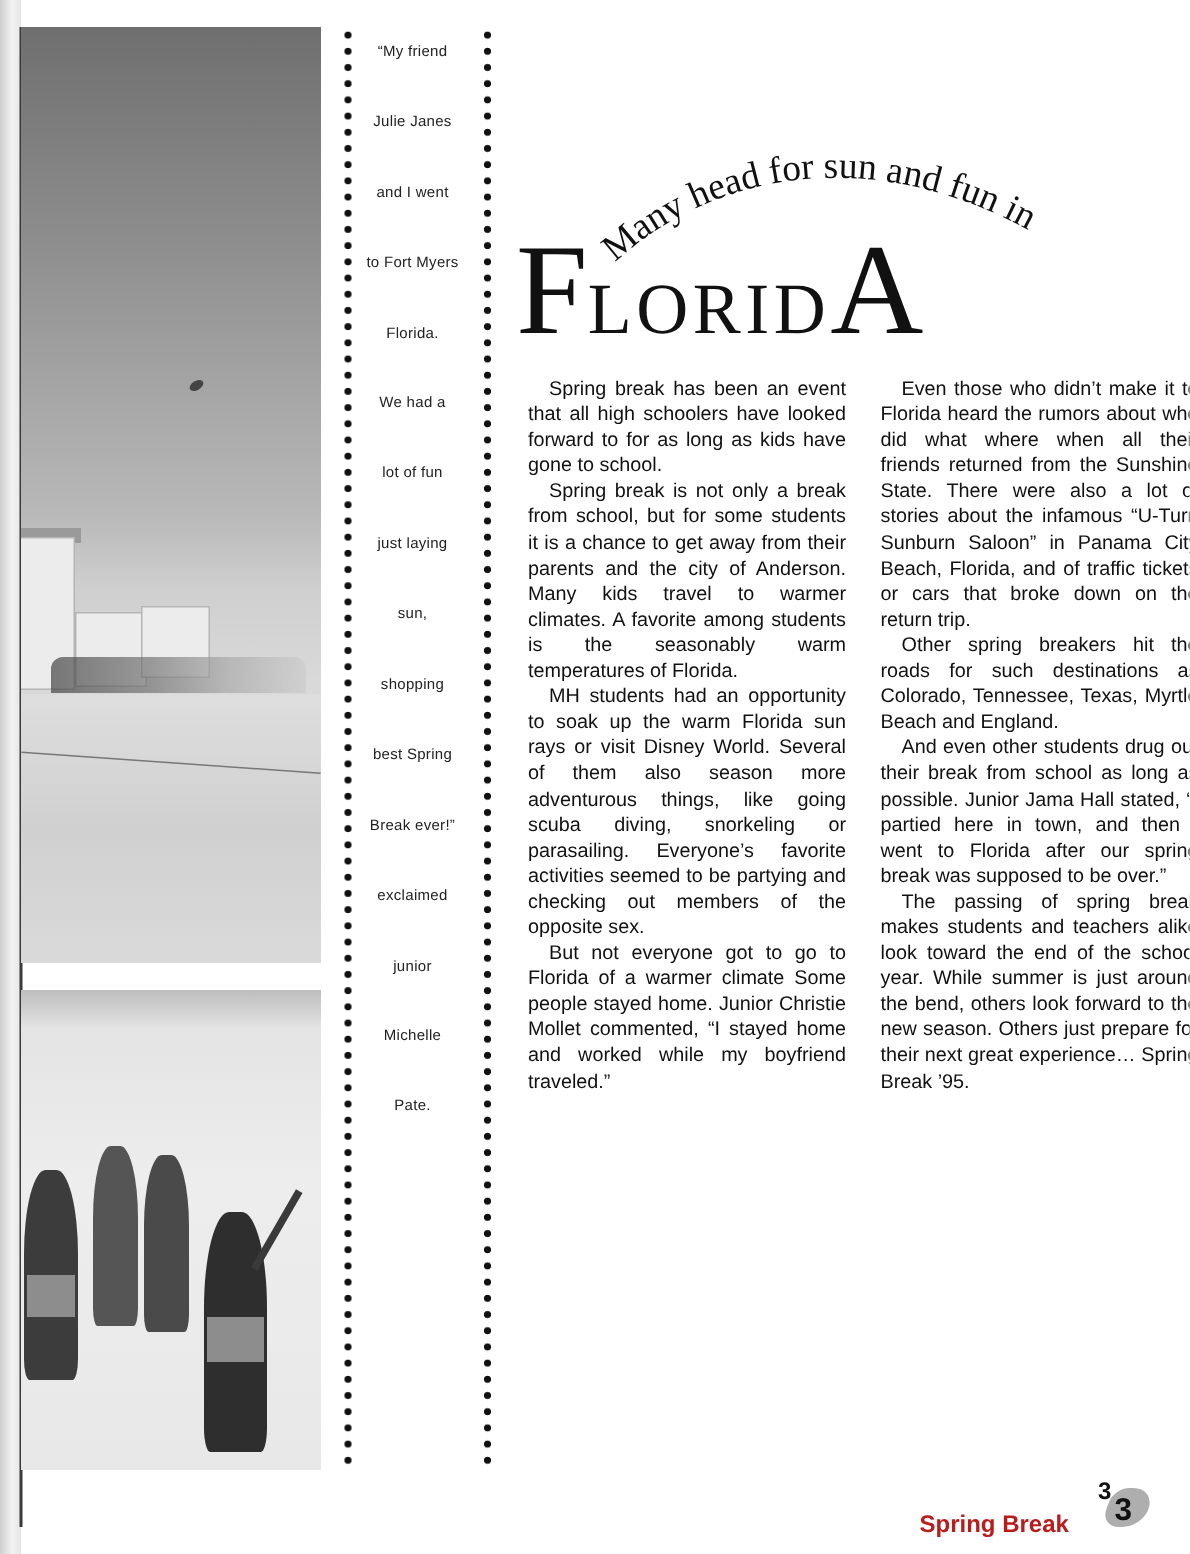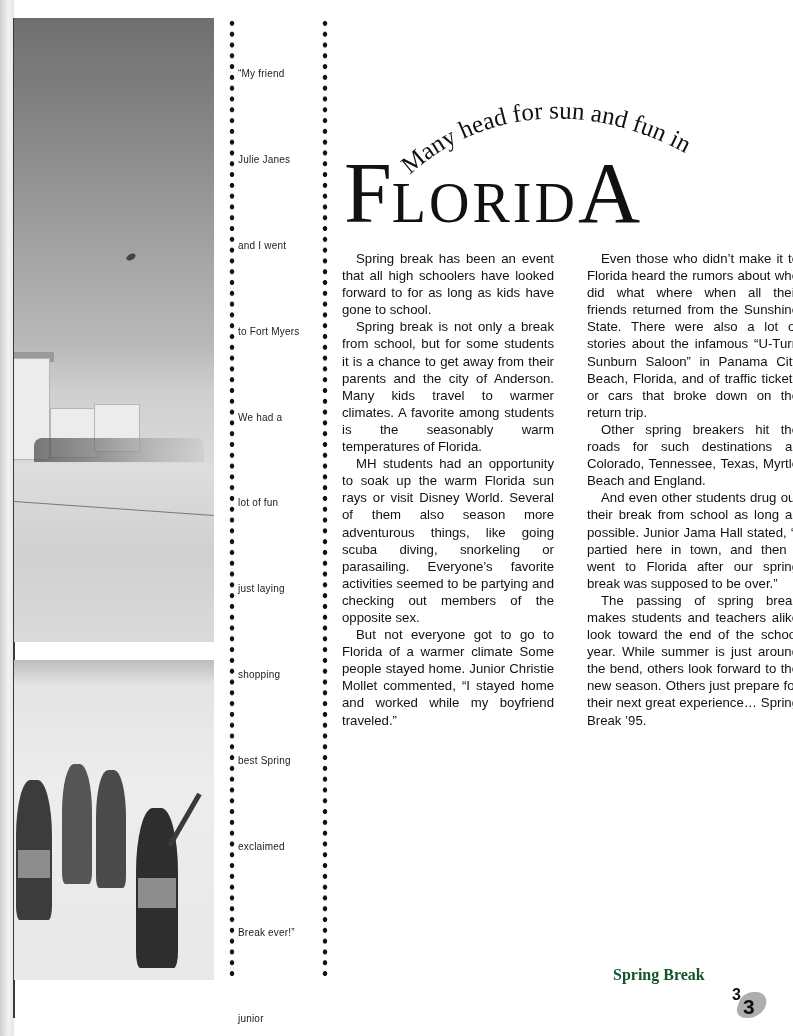--- a/index.html
+++ b/index.html
@@ -69,49 +69,49 @@
       position: absolute; top: 18px; width: 6px; height: 962px;
       background-image: radial-gradient(circle, #111 2.2px, transparent 2.6px);
       background-size: 6px 10.8px; background-repeat: repeat-y;
     }
     .dots-left { left: 229px; }
     .dots-right { left: 322px; }
     .quote-col {
       position: absolute; left: 238px; top: 28px; width: 74px;
     }
     .quote-line {
-      display: block; text-align: left; font-size: 10px; height: 46.9px; line-height: 14px;
-      letter-spacing: 0.2px; white-space: nowrap; color: #222; margin-top: 39px;
+      display: block; text-align: center; font-size: 10px; height: 46.9px; line-height: 14px;
+      letter-spacing: 0.2px; white-space: nowrap; color: #222;
     }
 
     
     .kicker {
       position: absolute; left: 400px; top: 100px; width: 340px; height: 80px;
       font-family: "Liberation Serif", serif;
     }
     .kicker svg { overflow: visible; }
     .title {
       position: absolute; left: 344px; top: 150px; height: 90px;
       font-family: "Liberation Serif", serif; color: #111; white-space: nowrap;
     }
     .title .big { font-size: 86px; line-height: 86px; }
-    .title .small { font-size: 56px; line-height: 86px; letter-spacing: 3px; }
+    .title .small { font-size: 48px; line-height: 86px; letter-spacing: 3px; }
 
     
     .body-col {
       position: absolute; top: 250px; width: 212px;
       font-size: 13.2px; line-height: 17.1px; text-align: justify; color: #111;
     }
-    .col1 { left: 342px; }
+    .col1 { left: 352px; }
     .col2 { left: 587px; }
     .body-col p { margin: 0; text-indent: 14px; }
 
     
     .folio {
-      position: absolute; left: 613px; top: 966px; font-weight: bold; font-size: 16px; color:#14532d;font-family:Liberation Serif, serif;
+      position: absolute; left: 613px; top: 1008px; font-weight: bold; font-size: 16px; color:#b91c1c;
     }
     .page-num {
       position: absolute; left: 728px; top: 986px; width: 44px; height: 36px;
     }
     .page-num .swoosh {
       position: absolute; left: 10px; top: 6px; width: 28px; height: 26px;
       background: #9a9a9a; border-radius: 40% 60% 50% 50%; transform: skewX(-20deg); opacity: .8;
     }
     .page-num .d1, .page-num .d2 {
       position: absolute; font-weight: bold; color: #111; font-size: 19px;
@@ -146,27 +146,29 @@
   <div class="arm a1"></div>
 </div>
 
 <div class="dots dots-left"></div>
 <div class="dots dots-right"></div>
 <div class="quote-col" id="quote-col">
     <span class="quote-line">“My friend</span>
     <span class="quote-line">Julie Janes</span>
     <span class="quote-line">and I went</span>
     <span class="quote-line">to Fort Myers</span>
+    <span class="quote-line">Florida.</span>
     <span class="quote-line">We had a</span>
     <span class="quote-line">lot of fun</span>
     <span class="quote-line">just laying</span>
+    <span class="quote-line">sun,</span>
     <span class="quote-line">shopping</span>
     <span class="quote-line">best Spring</span>
+    <span class="quote-line">Break ever!”</span>
     <span class="quote-line">exclaimed</span>
-    <span class="quote-line">Break ever!”</span>
     <span class="quote-line">junior</span>
     <span class="quote-line">Michelle</span>
     <span class="quote-line">Pate.</span>
   </div>
 
 <div class="kicker">
   <svg width="340" height="90" viewBox="0 0 340 90">
     <defs>
       <path id="arcPath" d="M 10 75 C 80 10, 200 -10, 320 75" fill="none"></path>
     </defs>

